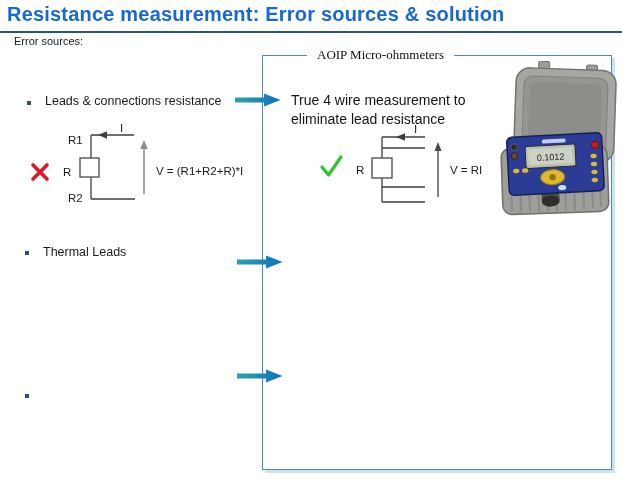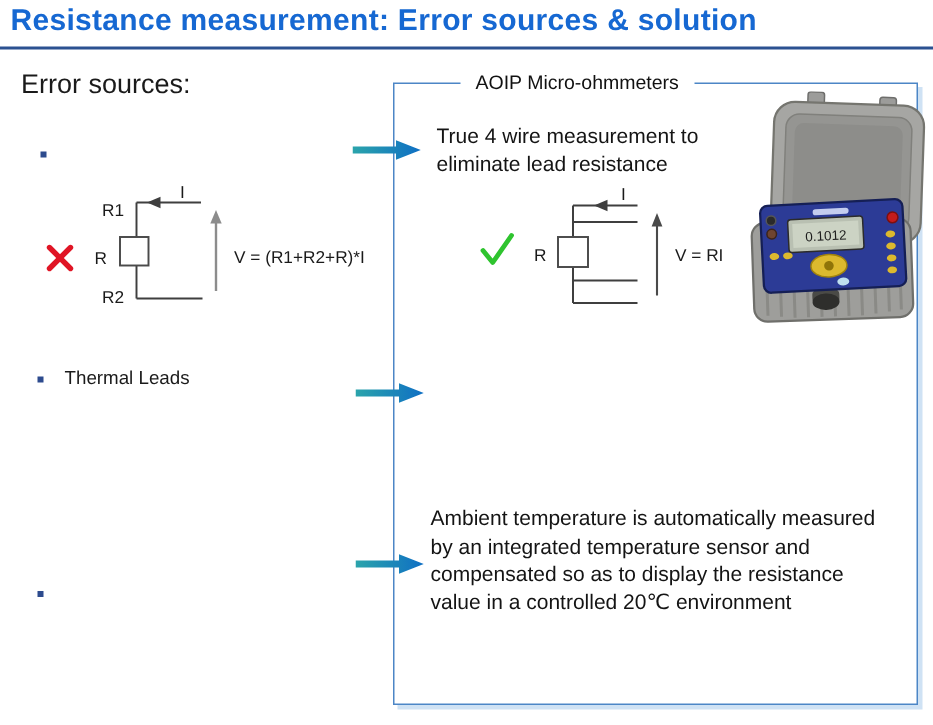--- a/index.html
+++ b/index.html
@@ -7,39 +7,39 @@
     position:relative;width:622px;height:474px;background:#ffffff;
     font-family:"Liberation Sans","DejaVu Sans",sans-serif;color:#1a1a1a;
     overflow:hidden;
   }
   .title{
     position:absolute;left:7px;top:3px;margin:0;
     font-size:20px;font-weight:bold;color:#1668d2;letter-spacing:.2px;
     white-space:nowrap;
   }
   .title-rule{position:absolute;left:0;top:31px;width:622px;height:2px;background:#2b5191;}
-  .error-label{position:absolute;left:14px;top:46px;font-size:18px;}
+  .error-label{position:absolute;left:14px;top:35px;font-size:11px;}
   .solution-box{
     position:absolute;left:262px;top:55px;width:348px;height:413px;
     border:1.5px solid #4c86c6;background:transparent;
     box-shadow:3px 3px 0 0 #cfe2f4;
   }
   .solution-legend{
     position:absolute;top:-9px;left:44px;background:#ffffff;
-    padding:0 10px;font-size:13px;color:#111;white-space:nowrap;
+    padding:0 10px;font-size:13px;color:#111;white-space:nowrap;font-family:Liberation Serif, serif;
   }
   .bullet-square{position:absolute;width:4px;height:4px;background:#2d4b8e;}
   .bullet-label{position:absolute;font-size:12.5px;white-space:nowrap;}
   .b1{left:27px;top:101px;} .l1{left:45px;top:94px;}
   .b2{left:25px;top:251px;} .l2{left:43px;top:245px;}
   .b3{left:25px;top:394px;} .l3{left:43px;top:389px;}
   .arrow{position:absolute;width:46px;height:14px;}
   .a1{left:235px;top:93px;} .a2{left:237px;top:255px;} .a3{left:237px;top:369px;}
   .solution-text{position:absolute;font-size:14px;line-height:18.5px;color:#141414;}
-  .s1{left:291px;top:81px;width:216px;}
+  .s1{left:291px;top:91px;width:216px;}
   .s2{left:286px;top:239px;width:336px;}
   .s3{left:287px;top:336px;width:308px;}
   .circuit{position:absolute;}
   .c2w{left:28px;top:118px;}
   .c4w{left:318px;top:120px;}
   .device{position:absolute;left:499px;top:61px;}
   svg text{font-family:"Liberation Sans","DejaVu Sans",sans-serif;}
 </style>
 </head>
 <body>
@@ -49,20 +49,21 @@
   <h1 class="title">Resistance measurement: Error sources &amp; solution</h1>
   <div class="title-rule"></div>
 
   <div class="error-label">Error sources:</div>
 
   <div class="solution-box">
     <span class="solution-legend">AOIP Micro-ohmmeters</span>
   </div>
 
   <span class="bullet-square b1"></span>
+  <span class="bullet-label l1">Leads &amp; connections resistance</span>
 
   <span class="bullet-square b2"></span>
   <span class="bullet-label l2">Thermal Leads</span>
 
   <span class="bullet-square b3"></span>
 
   <svg class="arrow a1" viewBox="0 0 46 14">
     <defs>
         <linearGradient id="ag1" x1="0" y1="0" x2="1" y2="0">
       <stop offset="0" stop-color="#2ba4ab"></stop>
@@ -84,21 +85,20 @@
     <defs>
         <linearGradient id="ag3" x1="0" y1="0" x2="1" y2="0">
       <stop offset="0" stop-color="#2ba4ab"></stop>
           <stop offset="1" stop-color="#0f6fc4"></stop>
     </linearGradient>
       </defs>
     <polygon points="0,4.6 29,4.6 29,0.5 45.5,7 29,13.5 29,9.4 0,9.4" fill="url(#ag3)"></polygon>
   </svg>
 
   <div class="solution-text s1">True 4 wire measurement to eliminate lead resistance</div>
-  <div class="solution-text s3">Ambient temperature is automatically measured by an integrated temperature sensor and compensated so as to display the resistance value in a controlled 20℃ environment</div>
 
   <svg class="circuit c2w" width="230" height="92" viewBox="0 0 230 92">
     <g>
       <path d="M5 47 L19 61 M19 47 L5 61" stroke="#e01525" stroke-width="3.6" stroke-linecap="round" fill="none"></path>
     </g>
     <text x="40" y="26" font-size="11.5" fill="#1a1a1a">R1</text>
     <text x="35" y="58" font-size="11.5" fill="#1a1a1a">R</text>
     <text x="40" y="84" font-size="11.5" fill="#1a1a1a">R2</text>
 
     <path d="M63 17 V40 M63 59 V81 M63 17 H106 M63 81 H107" stroke="#3f3f3f" stroke-width="1.3" fill="none"></path>

